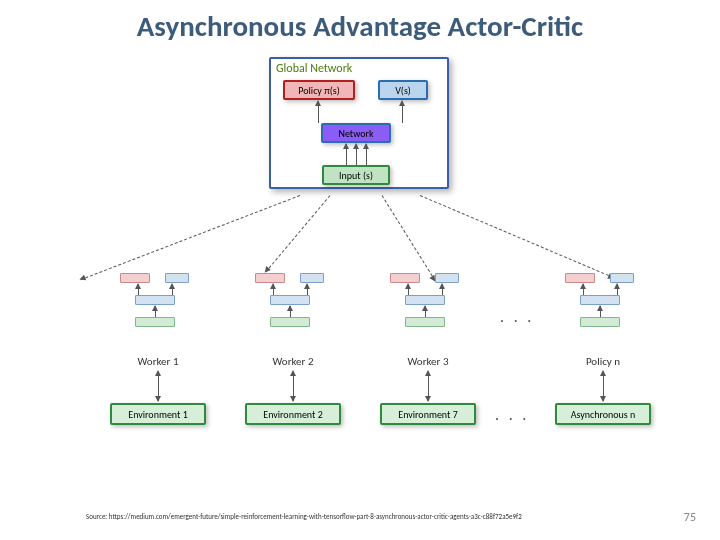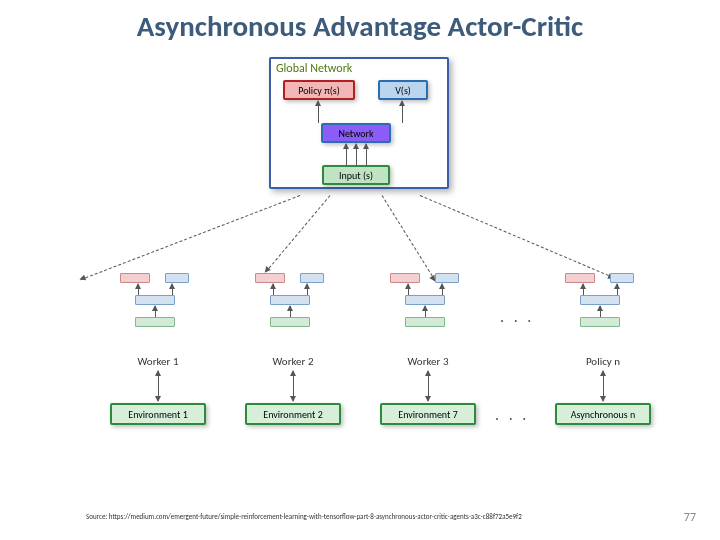--- a/index.html
+++ b/index.html
@@ -226,13 +226,13 @@
   <div class="box env env1 shadow">Environment 1</div>
   <div class="box env env2 shadow">Environment 2</div>
   <div class="box env env3 shadow">Environment 7</div>
   <div class="box env envn shadow">Asynchronous n</div>
 
   <div class="dots dots2">. . .</div>
 
 </div>
 
 <div class="source">Source: https://medium.com/emergent-future/simple-reinforcement-learning-with-tensorflow-part-8-asynchronous-actor-critic-agents-a3c-c88f72a5e9f2</div>
-<div class="pagenum">77</div>
+<div class="pagenum">75</div>
 
 </body></html>

